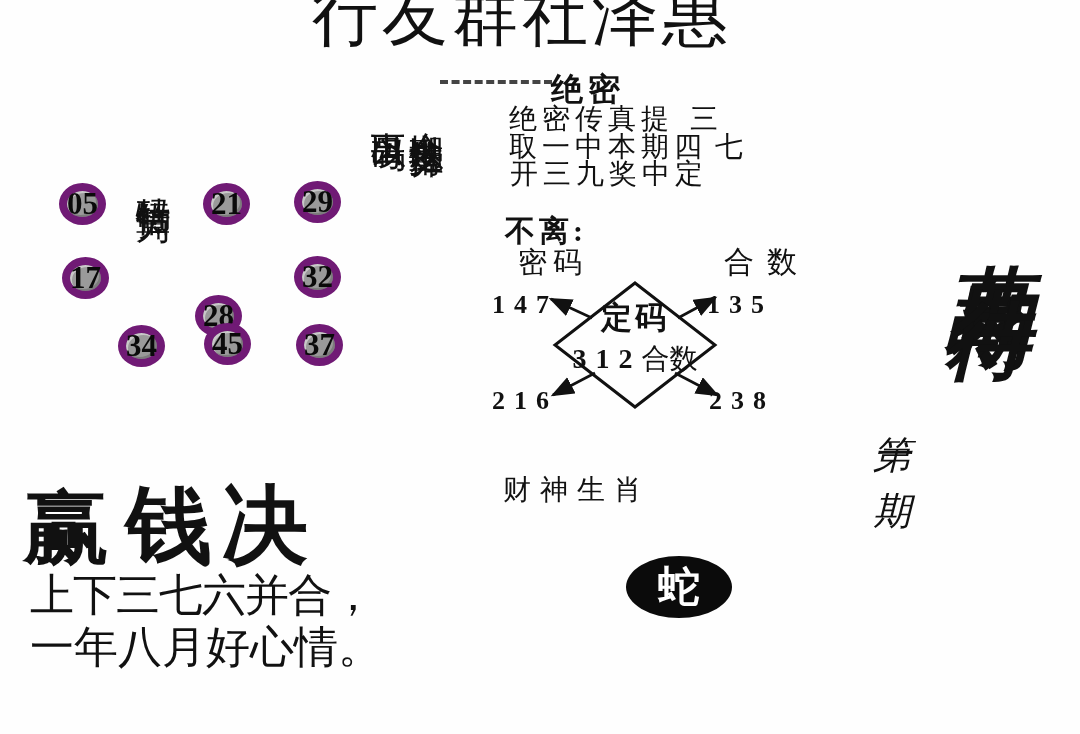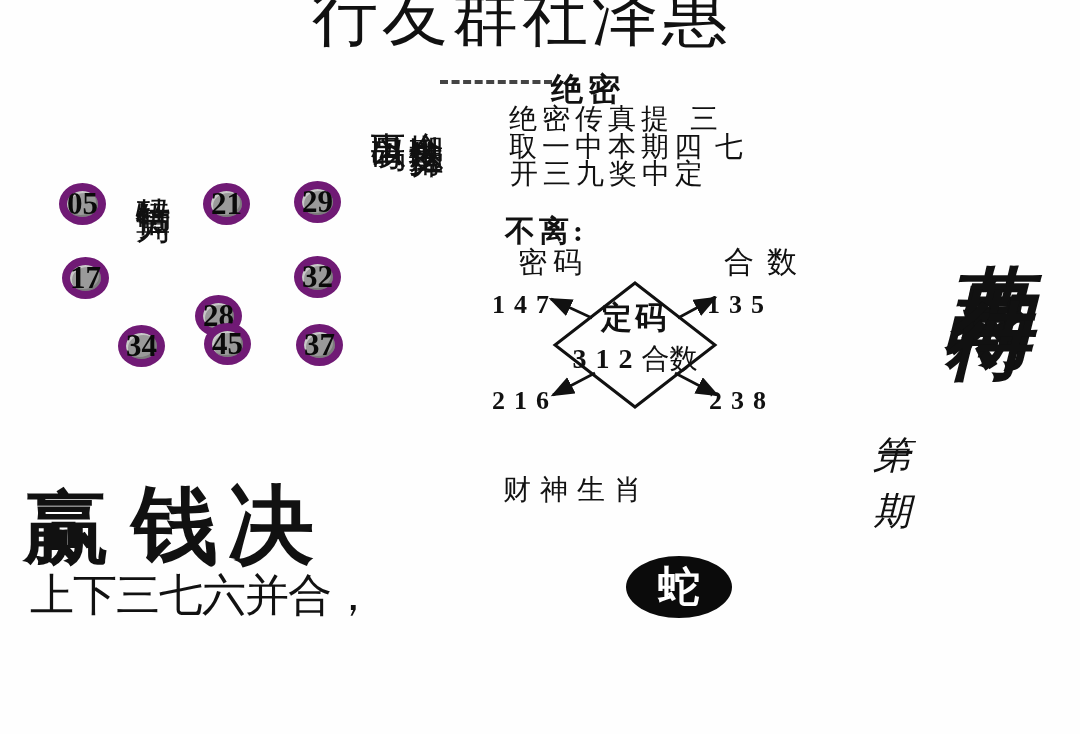--- a/index.html
+++ b/index.html
@@ -50,21 +50,21 @@
   
   .zodiac-label{left:503px;top:471px;font-size:28px;letter-spacing:9px;}
   .zodiac-oval{left:626px;top:556px;width:106px;height:62px;background:#0b0b0b;
     border-radius:50%;display:flex;align-items:center;justify-content:center;}
   .zodiac-animal{color:#fff;font-size:42px;font-weight:bold;line-height:1;
     font-family:"Liberation Sans","DejaVu Sans",sans-serif;}
 
   
   .win-big{left:26px;top:468px;display:flex;align-items:baseline;}
   .win-first{font-size:80px;font-weight:900;transform:scaleX(1.08);letter-spacing:0;}
-  .win-rest{font-size:86px;font-weight:600;letter-spacing:10px;margin-left:26px;}
+  .win-rest{font-size:86px;font-weight:600;letter-spacing:10px;margin-left:20px;}
   .win-line1{left:30px;top:566px;font-size:44px;letter-spacing:-1px;}
   .win-line2{left:30px;top:618px;font-size:44px;letter-spacing:0px;}
 
   
   .banner-main{left:930px;top:196px;font-size:84px;height:410px;letter-spacing:12px;
     font-weight:600;font-style:italic;}
   .banner-issue{left:866px;top:406px;font-size:38px;height:200px;letter-spacing:28px;
     font-style:italic;}
 </style>
 </head>
@@ -121,17 +121,18 @@
   <div class="abs zodiac-label">财神生肖</div>
   <div class="abs zodiac-oval">
     <span class="zodiac-animal">蛇</span>
   </div>
 
   <div class="abs win-big">
     <span class="win-first">赢</span>
     <span class="win-rest">钱决</span>
   </div>
   <div class="abs win-line1">上下三七六并合，</div>
+  <div class="abs win-line2">一年八月好心情。</div>
 
   <div class="abs vtext banner-main">萬衆期待</div>
   <div class="abs vtext banner-issue">第一期</div>
 
 </div>
 
 </body></html>

